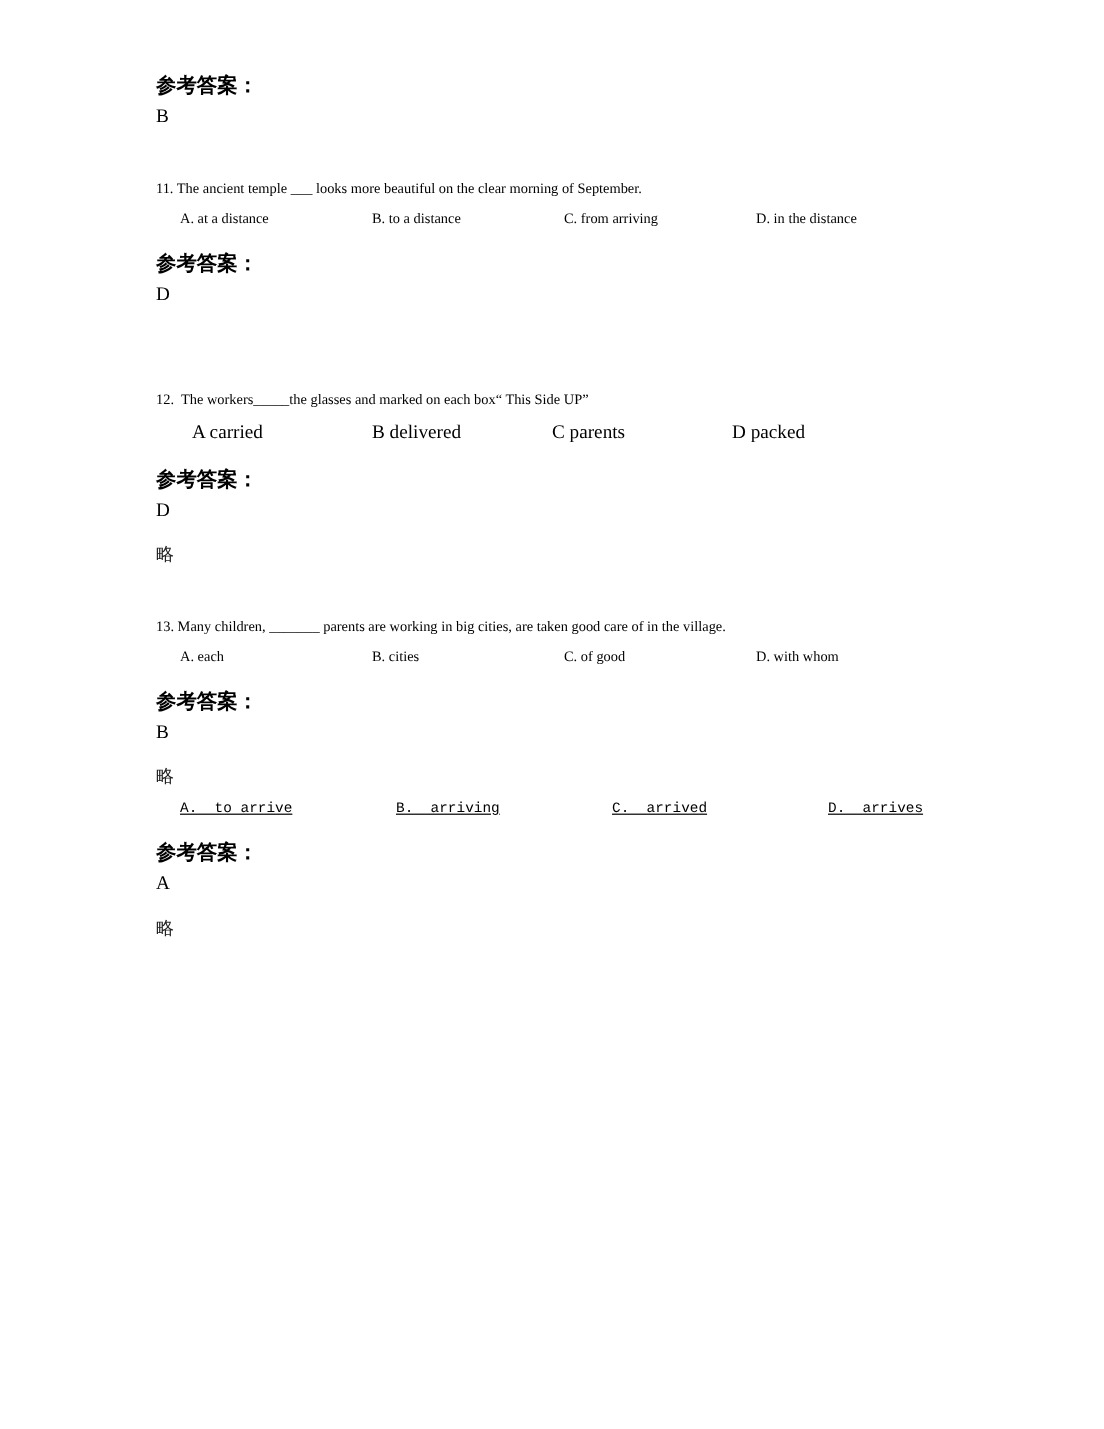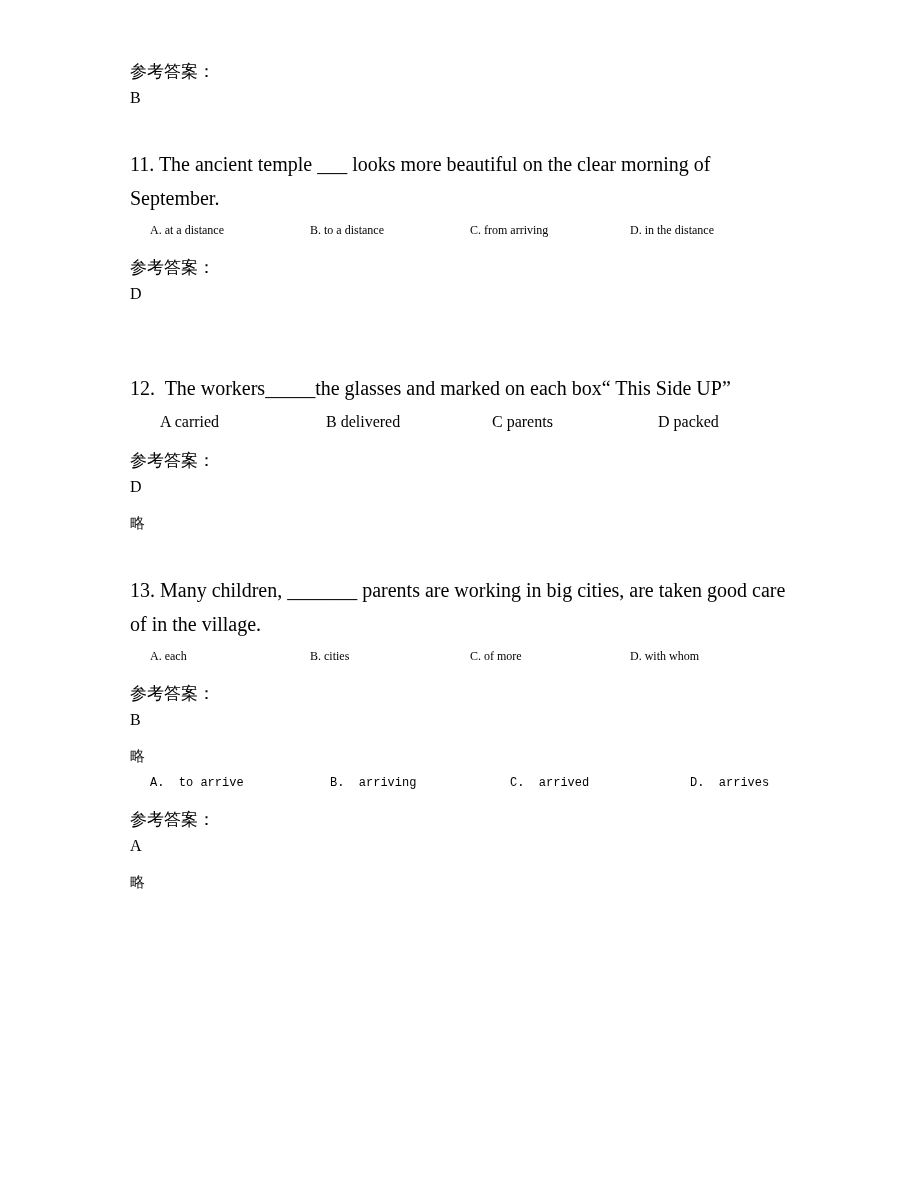--- a/index.html
+++ b/index.html
@@ -13,29 +13,29 @@
       font-size: 16px;
       color: #000000;
       width: 920px;
       min-height: 1191px;
       padding: 60px 130px;
     }
     .section {
       margin-bottom: 18px;
     }
     .ref-answer-label {
-      font-weight: normal;
+      font-weight: bold;
       font-size: 17px;
     }
     .answer-letter {
       font-size: 16px;
       margin: 6px 0;
     }
     .question-text {
-      font-size: 20px;
+      font-size: 12px;
       line-height: 1.7;
       margin-bottom: 8px;
       margin-top: 40px;
     }
     .options-row {
       display: flex;
       flex-direction: row;
       gap: 0px;
       font-size: 12px;
       margin: 8px 0 8px 20px;
@@ -51,21 +51,21 @@
       font-size: 15px;
       color: #222;
       margin: 4px 0 10px 0;
     }
     .divider {
       height: 10px;
     }
     .q12-options {
       display: flex;
       flex-direction: row;
-      gap: 16px;
+      gap: 0px;
       font-size: 16px;
       margin: 2px 0 8px 30px;
     }
     .q12-option {
       min-width: 150px;
     }
   </style>
 </head>
 <body>
 
@@ -114,34 +114,34 @@
 
   <div class="note">略</div>
 
   <div class="section">
     <div class="question-text">
       13. Many children, _______ parents are working in big cities, are taken good care of in the village.
     </div>
     <div class="options-row">
       <span class="option">A. each</span>
       <span class="option">B. cities</span>
-      <span class="option">C. of more</span>
+      <span class="option">C. of good</span>
       <span class="option">D. with whom</span>
     </div>
   </div>
 
   <div class="section">
     <div class="ref-answer-label">参考答案：</div>
     <div class="answer-letter">B</div>
   </div>
 
   <div class="note">略</div>
 
   <div class="section">
-    <div class="options-row" style="font-family:'Courier New',Courier,monospace; gap:0;">
+    <div class="options-row" style="font-family:'Courier New',Courier,monospace; gap:0;text-decoration:underline;">
       <span class="option-mono">A.&nbsp; to arrive</span>
       <span class="option-mono">B.&nbsp; arriving</span>
       <span class="option-mono">C.&nbsp; arrived</span>
       <span class="option-mono">D.&nbsp; arrives</span>
     </div>
   </div>
 
   <div class="section">
     <div class="ref-answer-label">参考答案：</div>
     <div class="answer-letter">A</div>

